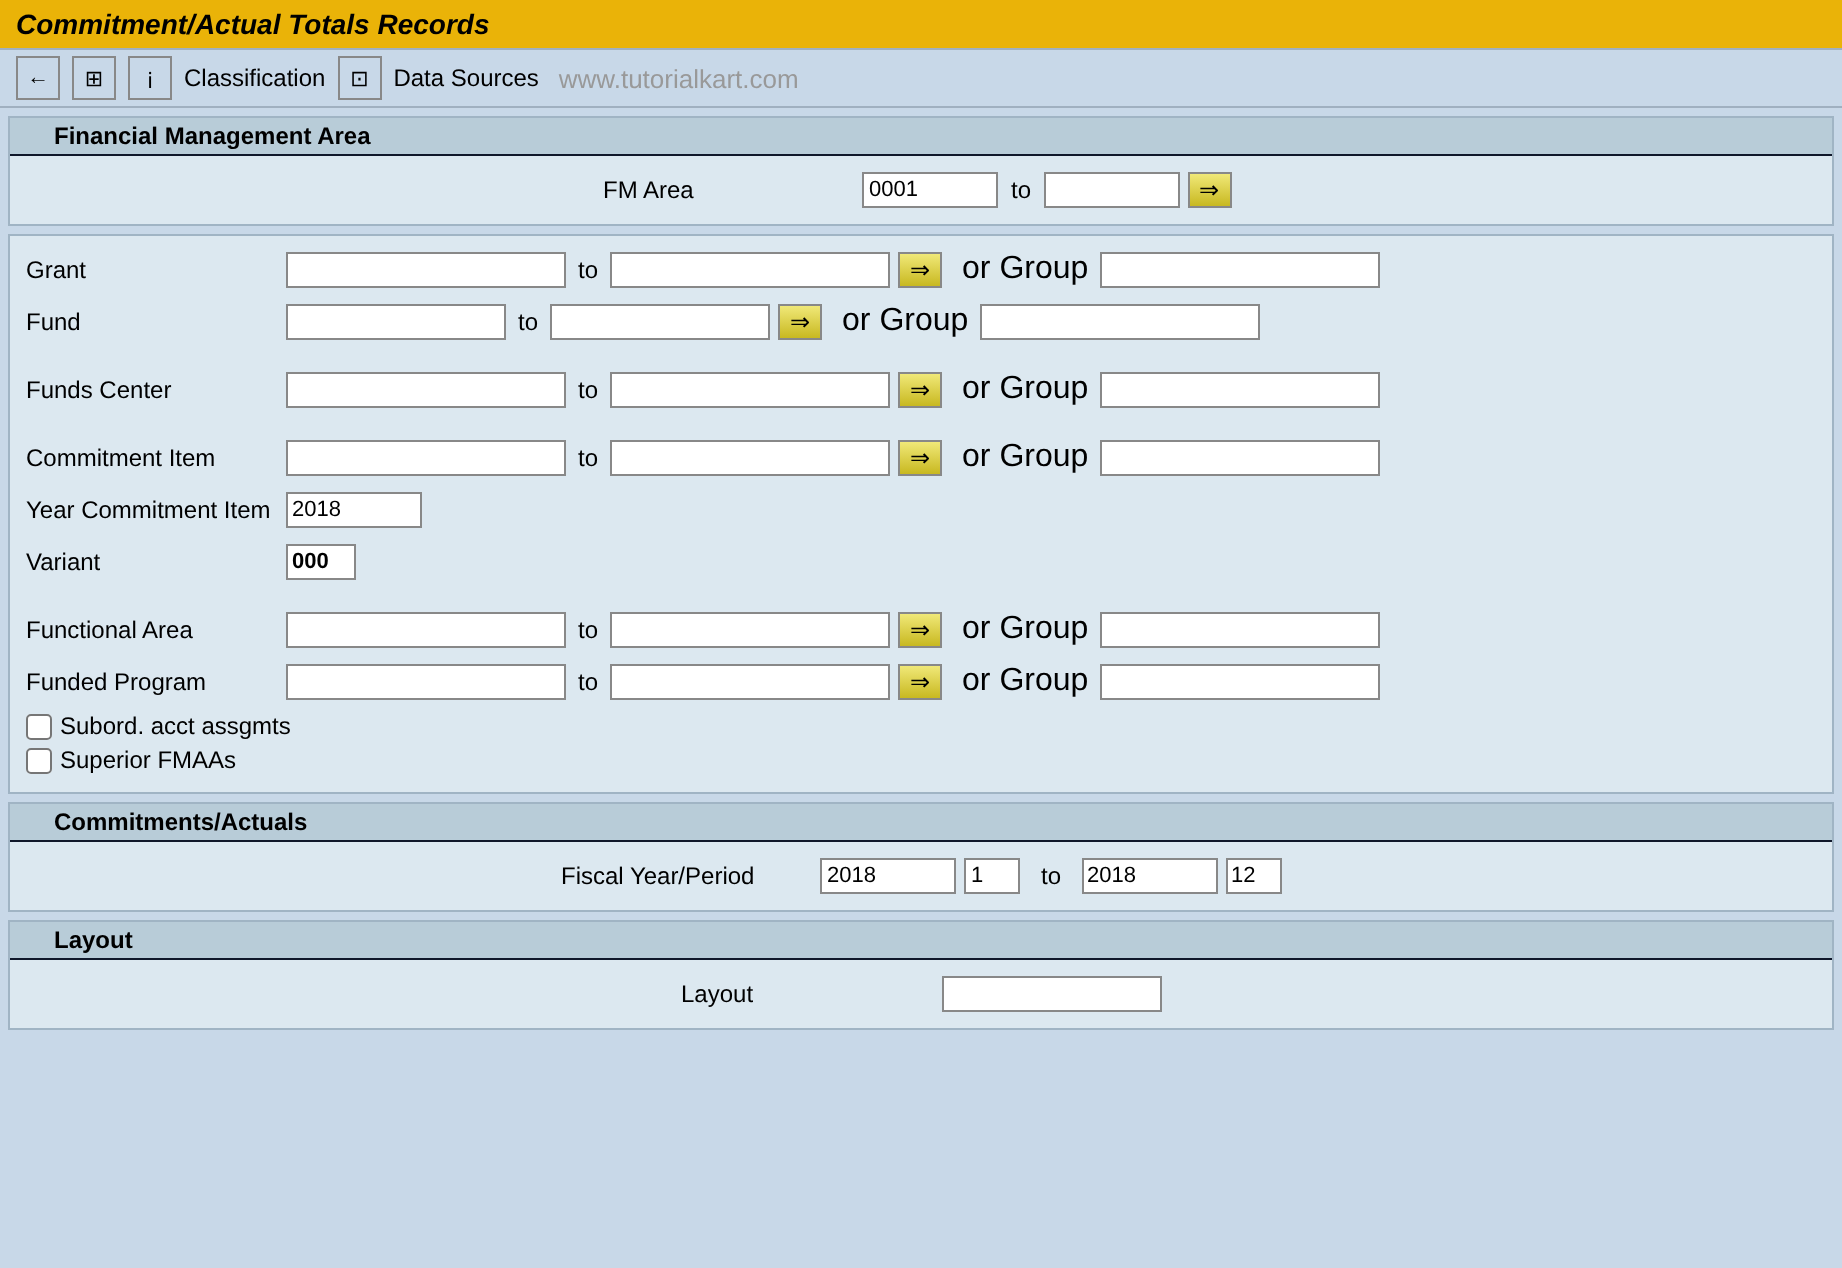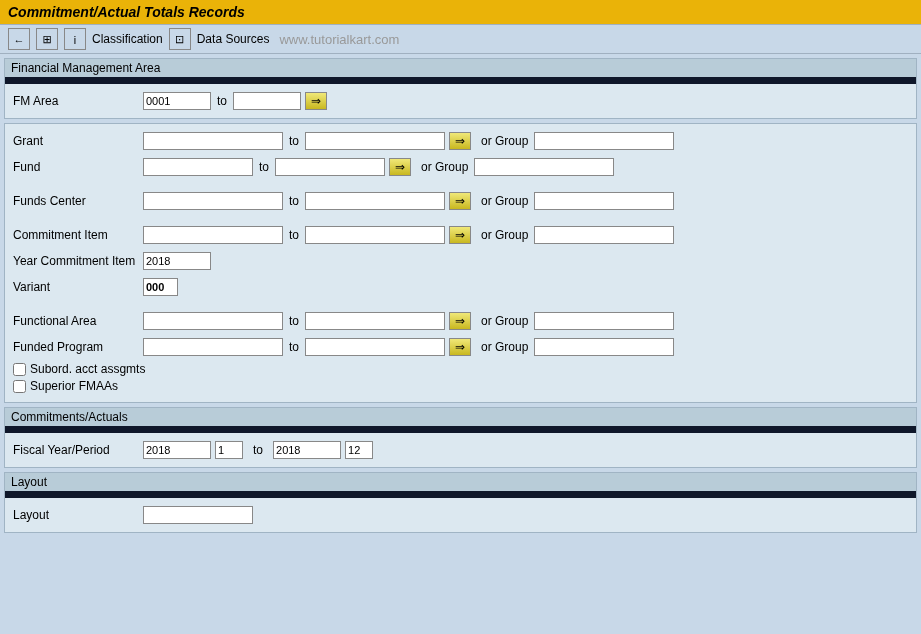--- a/index.html
+++ b/index.html
@@ -57,35 +57,35 @@
       display: flex;
       flex-direction: column;
       gap: 4px;
     }
     .section {
       background: #dce8f0;
       border: 1px solid #a0b4c4;
     }
     .section-header {
       background: #b8ccd8;
-      padding: 2px 6px;
-      font-weight: normal;
-      font-size: 12px;
-      border-bottom: 7px solid #0f172a;
+      padding: 2px 22px;
+      font-weight: bold;
+      font-size: 12px;
+      border-bottom: 1px solid #0f172a;
     }
     .section-body {
       padding: 6px 8px;
     }
     .form-row {
       display: flex;
       align-items: center;
       margin-bottom: 4px;
       min-height: 22px;
     }
-    .form-row:last-child { margin-bottom: 0; }
+    .form-row:last-child { margin-bottom: 0; justify-content: center; }
     .label {
       width: 130px;
       min-width: 130px;
       color: #000;
       font-size: 12px;
     }
     .input-field {
       height: 18px;
       background: #fff;
       border: 1px solid #888;
@@ -111,21 +111,21 @@
       display: flex;
       align-items: center;
       justify-content: center;
       font-size: 12px;
       margin-left: 4px;
       margin-right: 4px;
     }
     .or-group-label {
       margin-left: 6px;
       margin-right: 6px;
-      font-size: 12px;
+      font-size: 16px;
     }
     .spacer-row {
       height: 8px;
     }
     .checkbox-row {
       display: flex;
       align-items: center;
       margin-bottom: 3px;
     }
     .checkbox-row input[type="checkbox"] {

